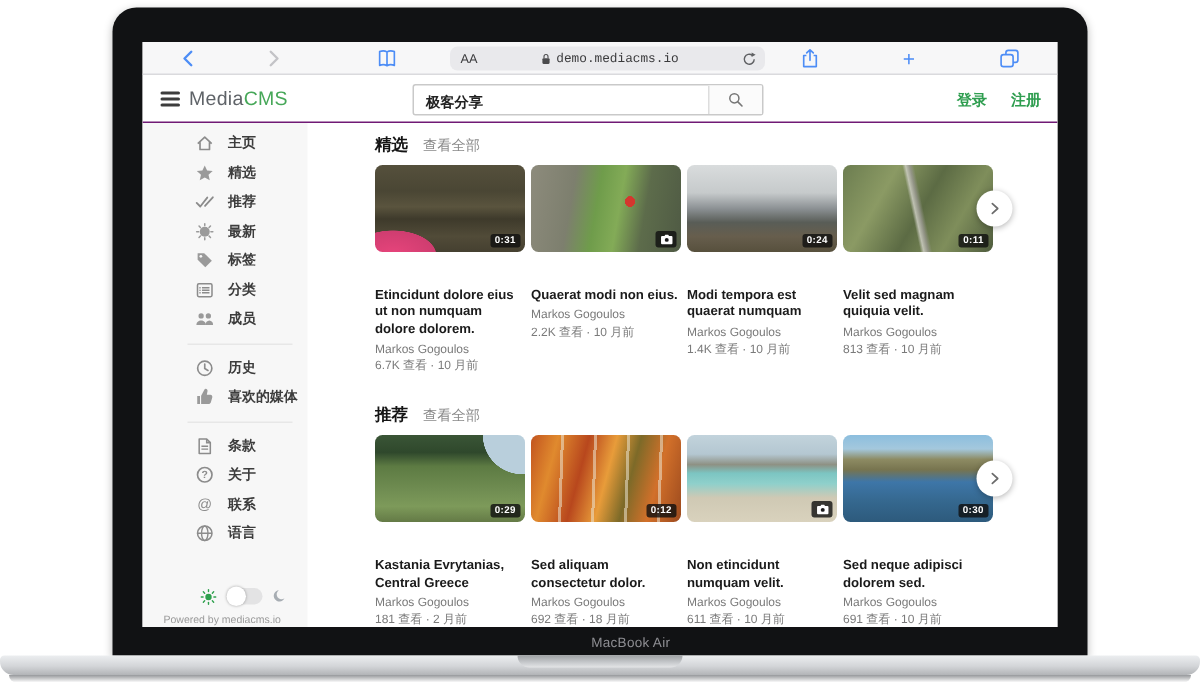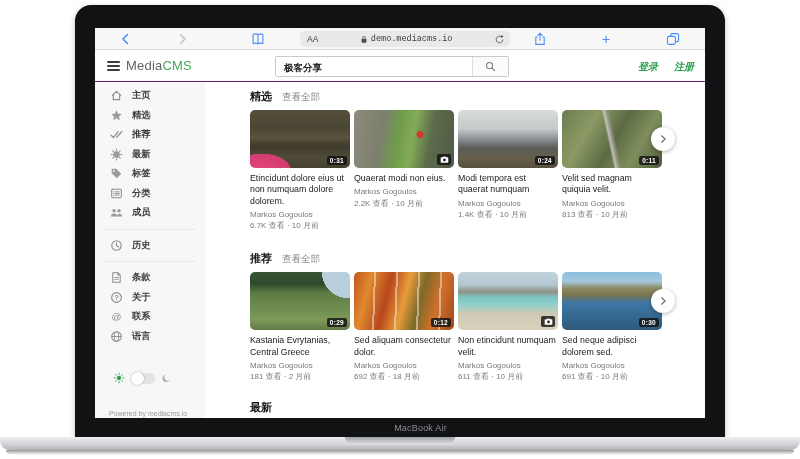--- a/index.html
+++ b/index.html
@@ -26,45 +26,45 @@
   
   .sheader { position:relative; height:32px; flex:0 0 32px; background:#fff; border-bottom:1px solid #701a75; }
   .burger { position:absolute; left:12px; top:11px; width:13px; cursor:pointer; }
   .burger span { display:block; height:1.7px; background:#3c3c3c; margin-bottom:2.5px; border-radius:1px; }
   .logo { position:absolute; left:31px; top:8px; font-size:13px; font-weight:500; letter-spacing:.2px; }
   .logo .lg1 { color:#5f6368; } .logo .lg2 { color:#46a758; }
   .searchbox { position:absolute; left:180px; top:6px; width:234px; height:21px; border:1px solid #c9c9c9; border-radius:2px; background:#fff; display:flex; }
   .searchtext { flex:1; font-size:9.5px; font-weight:700; color:#222; padding:5px 0 0 8px; white-space:nowrap; overflow:hidden; }
   .searchbtn { width:36px; border-left:1px solid #ddd; background:#fbfbfb; display:flex; align-items:center; justify-content:center; }
   .auth { position:absolute; right:11px; top:10px; display:flex; gap:16px; }
-  .auth span { font-size:10px; font-weight:700; color:#2f9e50; cursor:pointer;font-style:italic; }
+  .auth span { font-size:10px; font-weight:700; color:#2f9e50; cursor:pointer; }
 
   
   .pbody { flex:1; display:flex; overflow:hidden; background:#fff; }
-  .sidebar { position:relative; flex:0 0 110px; width:110px; background:#f7f7f7; padding-top:4px; overflow:hidden; }
+  .sidebar { position:relative; flex:0 0 110px; width:110px; background:#f7f7f7; padding-top:4px; overflow:hidden;padding-left:20px; }
   .sb-item { display:flex; align-items:center; gap:9px; padding-left:15px; height:19.5px; cursor:pointer; }
   .sb-item svg { flex:0 0 13px; }
   .sb-label { font-size:9.3px; font-weight:600; color:#3d3d3d; white-space:nowrap; }
   .sb-div { height:1px; background:#e7e7e7; margin:6px 10px 6px 10px; }
   .themerow { display:flex; align-items:center; gap:6px; padding-left:18px; margin-top:26px; }
   .togglepill { width:24px; height:11px; background:#e3e3e4; border-radius:6px; position:relative; cursor:pointer; }
   .toggleknob { position:absolute; left:0px; top:-1px; width:13px; height:13px; background:#fff; border-radius:50%; box-shadow:0 0 2px rgba(0,0,0,.35); }
   .powered { position:absolute; left:14px; bottom:1px; font-size:7px; color:#9a9a9a; white-space:nowrap; }
 
   .content { flex:1; padding:7px 0 0 45px; overflow:hidden; background:#fff; }
   .sec-head { display:flex; align-items:baseline; gap:10px; height:14px; margin-bottom:7px; }
   .sec-title { font-size:11px; font-weight:700; color:#141414; }
   .sec-viewall { font-size:9.5px; color:#8a8a8a; cursor:pointer; }
   .row { display:flex; gap:4px; width:412px; position:relative; }
   .card { width:100px; }
   .thumb { width:100px; height:58px; border-radius:5px; position:relative; overflow:hidden; cursor:pointer; }
   .dur { position:absolute; right:3px; bottom:3px; background:rgba(15,15,15,.8); color:#fff; font-size:6.5px; font-weight:600; padding:1px 3px; border-radius:2px; letter-spacing:.3px; }
   .dur.cam { padding:1.5px 2.5px; display:flex; align-items:center; }
   .ctext { min-height:50px; }
-  .ctitle { margin-top:5px; font-size:8.8px; font-weight:400; color:#1a1a1a; line-height:1.28; cursor:pointer; }
+  .ctitle { margin-top:23px; font-size:8.8px; font-weight:700; color:#1a1a1a; line-height:1.28; cursor:pointer; }
   .cauthor { margin-top:3px; font-size:8px; color:#7a7a7a; cursor:pointer; }
   .cmeta { margin-top:1.5px; font-size:8px; color:#7a7a7a; }
   .nextbtn { position:absolute; right:-13px; top:17px; width:24px; height:24px; border-radius:50%; background:#fff; box-shadow:0 1px 4px rgba(0,0,0,.3); display:flex; align-items:center; justify-content:center; cursor:pointer; z-index:3; }
   .sec { margin-bottom:20px; }
   .sec.s2 { margin-bottom:15px; }
 
   
   .t-f1 { background:
     radial-gradient(ellipse 52px 30px at 12% 104%, #e8457c 0%, #cf3d70 55%, rgba(0,0,0,0) 56%),
     linear-gradient(180deg,#55503c 0%,#4a4634 30%,#5a543e 48%,#3e3a2b 62%,#514b38 82%,#454030 100%); }
@@ -228,20 +228,26 @@
 
           <div class="sb-div"></div>
 
           <div class="sb-item">
             <svg width="13" height="13" viewBox="0 0 14 14">
                 <circle cx="7" cy="7" r="5.1" fill="none" stroke="#8c8c8c" stroke-width="1.2"></circle>
                 <path d="M7 4 V7.2 L9.3 8.6" fill="none" stroke="#8c8c8c" stroke-width="1.2" stroke-linecap="round"></path>
               </svg>
             <span class="sb-label">历史</span>
           </div>
+          <div class="sb-item">
+            <svg width="13" height="13" viewBox="0 0 14 14">
+                <path d="M1.6 6.4 h2 v5.8 h-2 z M4.4 12.2 h5.3 c.8 0 1.5-.5 1.7-1.3 l1-3.4 c.3-.9-.4-1.9-1.4-1.9 H8.5 l.5-2.7 c.15-.8-.45-1.6-1.3-1.6 -.4 0-.8.2-1 .6 L4.4 6.2 z" fill="#9a9a9a"></path>
+              </svg>
+            <span class="sb-label">喜欢的媒体</span>
+          </div>
 
           <div class="sb-div"></div>
 
           <div class="sb-item">
             <svg width="13" height="13" viewBox="0 0 14 14">
                 <path d="M3 1.8 h5.4 L11 4.4 V12.2 H3 Z" fill="none" stroke="#8c8c8c" stroke-width="1.1" stroke-linejoin="round"></path>
                 <path d="M8.4 1.8 V4.4 H11" fill="none" stroke="#8c8c8c" stroke-width="1.1"></path>
                 <g stroke="#8c8c8c" stroke-width=".9">
                   <path d="M4.6 7 H9.4"></path>
                   <path d="M4.6 9 H9.4"></path>

